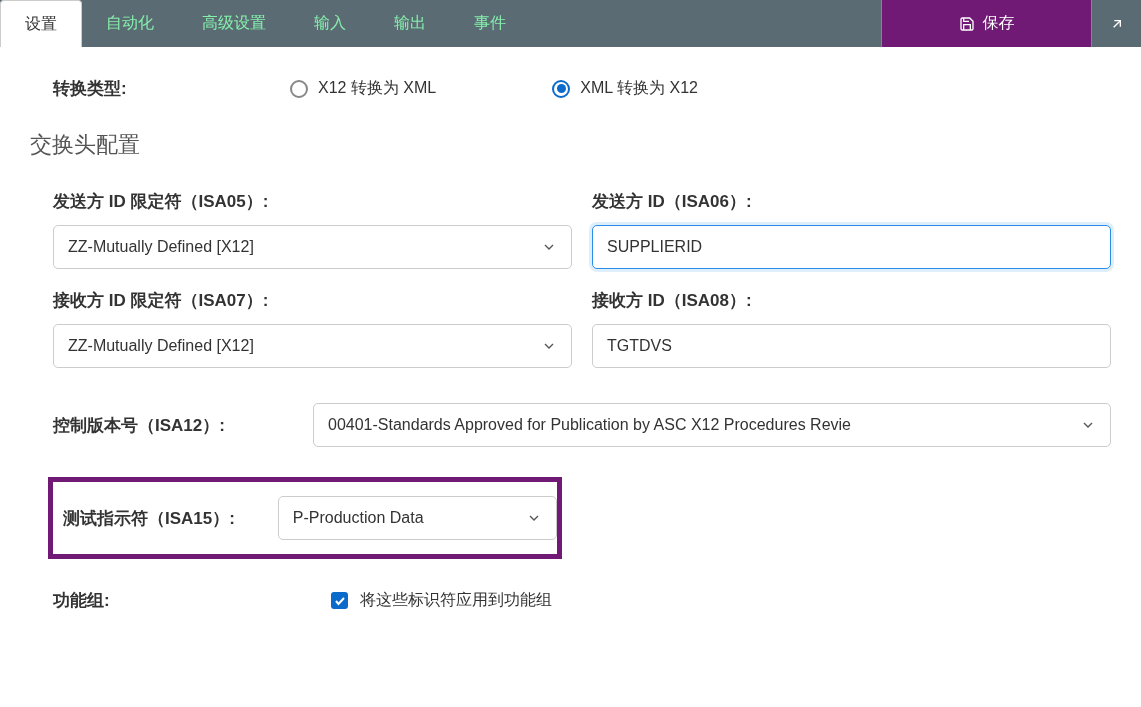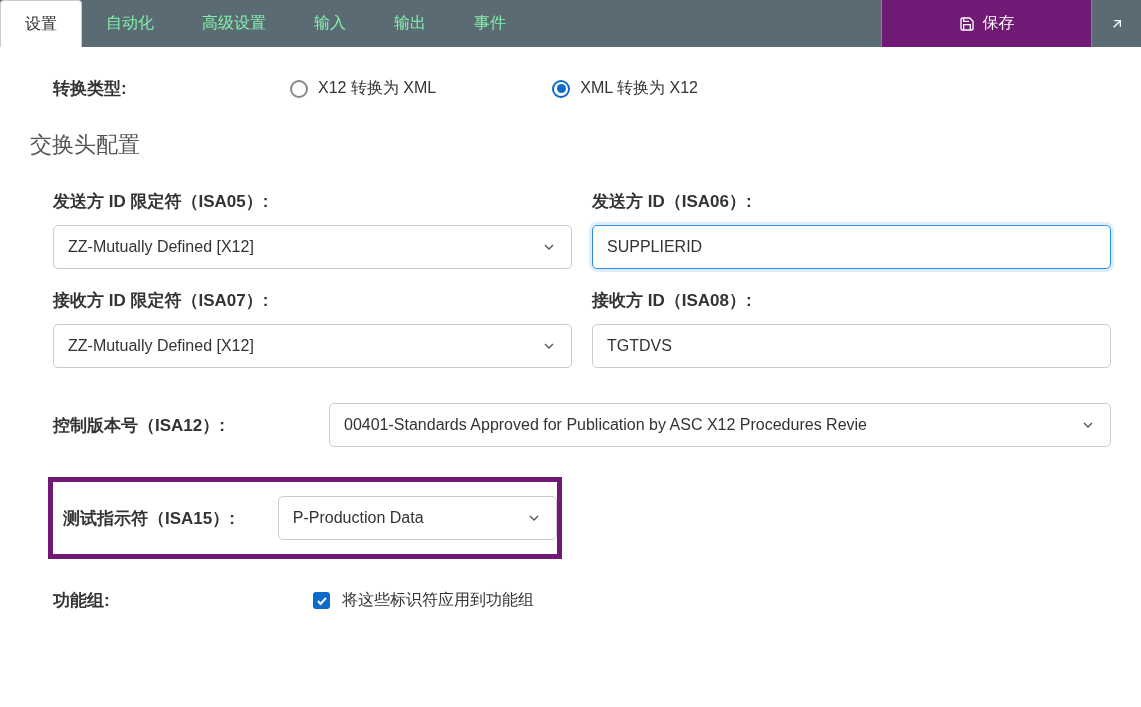--- a/index.html
+++ b/index.html
@@ -116,21 +116,21 @@
 }
 .input.focused { border-color: #2a8de6; box-shadow: 0 0 0 3px rgba(42,141,230,0.15); }
 .select { cursor: pointer; }
 .select-text { overflow: hidden; white-space: nowrap; text-overflow: ellipsis; flex: 1; }
 .chevron { width: 16px; flex-shrink: 0; margin-left: 8px; }
 
 .inline-row {
   display: flex;
   align-items: center;
   margin: 0 0 30px 23px;
-  gap: 16px;
+  gap: 0;
 }
 .inline-label {
   font-weight: bold;
   font-size: 17px;
   width: 260px;
 }
 .inline-control { flex: 1; }
 
 .highlight-box {
   border: 5px solid #701a75;
@@ -141,21 +141,21 @@
   align-items: center;
   width: 514px;
 }
 .highlight-box .inline-label { padding-left: 10px; width: 260px; }
 .highlight-box .select { width: 320px; }
 
 .checkbox-row {
   display: flex;
   align-items: center;
   margin-left: 23px;
-  gap: 0;
+  gap: 18px;
 }
 .checkbox-label { font-weight: bold; font-size: 17px; width: 260px; }
 .checkbox-wrap { display: flex; align-items: center; gap: 12px; font-size: 16px; }
 .checkbox {
   width: 17px; height: 17px; border-radius: 3px;
   background: #0b6bcb; display: flex; align-items: center; justify-content: center;
 }
 
 svg { display: block; }
 </style>

